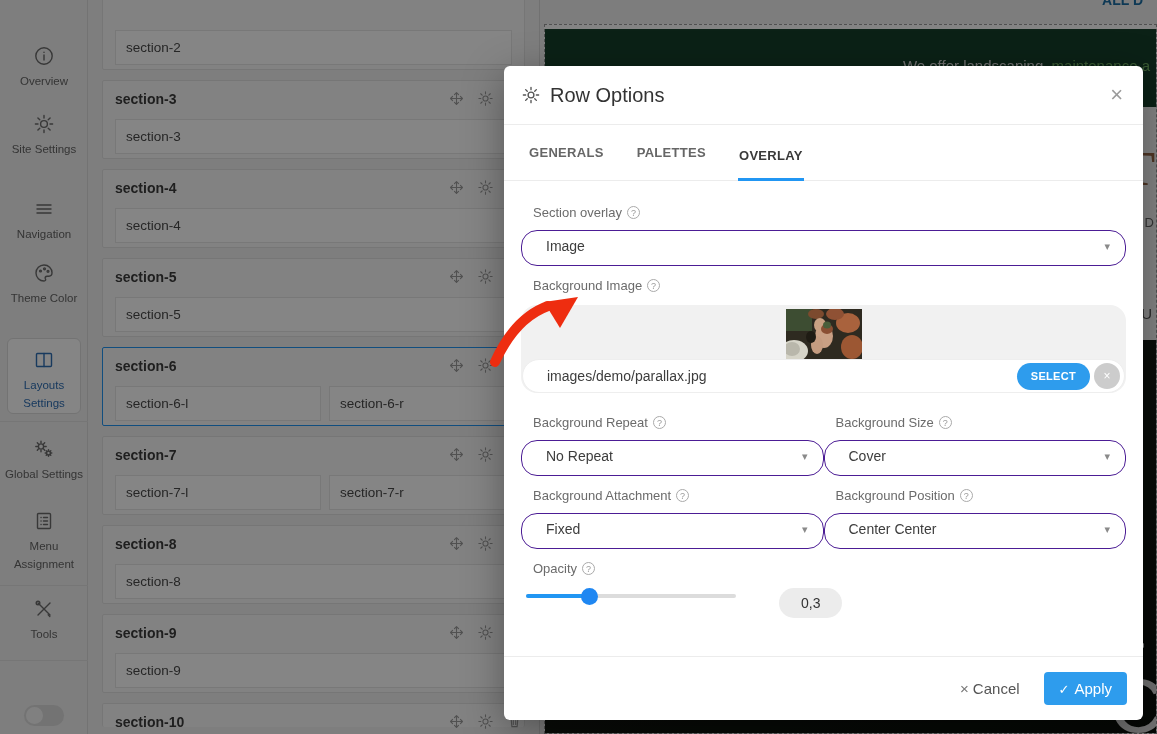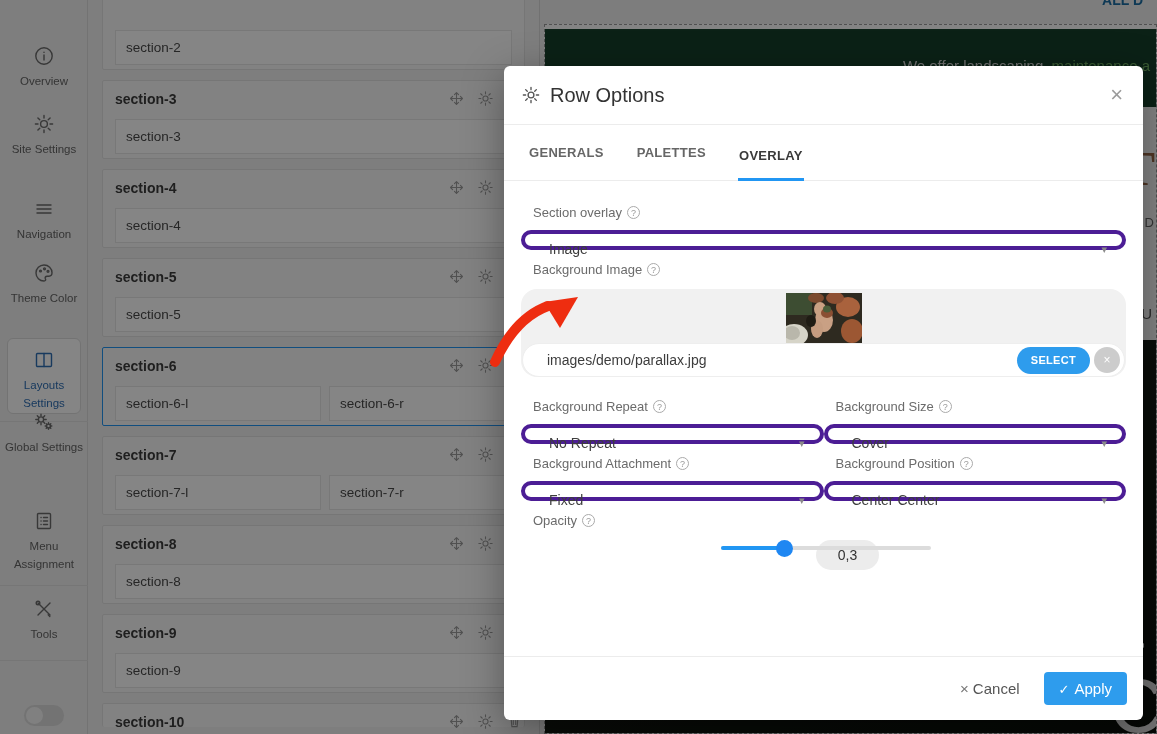--- a/index.html
+++ b/index.html
@@ -74,37 +74,37 @@
   .m-close { margin-left:auto; font-size:22px; color:#9b9b9b; cursor:pointer; line-height:20px; }
   .m-tabs { height:56px; border-bottom:1px solid #ececec; display:flex; align-items:flex-end; padding:0 24px; gap:31px; }
   .m-tab { font-size:13px; font-weight:700; letter-spacing:.3px; color:#666; padding:0 1px 18px; cursor:pointer;
     border-bottom:3px solid transparent; margin-bottom:-1px; }
   .m-tab.active { color:#3a3a3a; border-bottom-color:#2196f3; padding-bottom:15px; }
   .m-body { padding:0 17px; }
   .f-label { font-size:13px; color:#6b6b6b; margin:0 0 0 12px; display:flex; align-items:center; gap:5px; }
   .f-label.first { padding-top:24px; }
   .qmark { display:inline-flex; align-items:center; justify-content:center; width:13px; height:13px;
     border:1px solid #aaa; border-radius:50%; font-size:9px; color:#999; }
-  .pill { position:relative; margin-top:10px; height:20px; border:4px solid #4c1d95; border-radius:16px;
+  .pill { position:relative; margin-top:10px; height:36px; border:1px solid #4c1d95; border-radius:16px;
     background:#fff; line-height:30px; padding:0 26px 0 24px; font-size:14px; color:#3d3d3d; cursor:pointer; }
   .pill .caret { position:absolute; right:15px; top:0; color:#8a8a8a; font-size:11px; }
   .imgbox { margin-top:12px; background:#f1f1f1; border-radius:16px; height:88px; position:relative; }
   .thumb { position:absolute; left:50%; top:4px; transform:translateX(-50%); width:76px; height:51px; display:block; }
   .imginput { position:absolute; left:1px; right:1px; bottom:0; height:34px; background:#fff;
     border:1px solid #eee; border-radius:17px; display:flex; align-items:center; padding:0 4px 0 24px; }
   .imginput input { flex:1; border:none; outline:none; font-size:14px; color:#3d3d3d; background:transparent;
     font-family:"Liberation Sans", sans-serif; }
   .btn-select { height:27px; padding:0 14px; background:#2e9ced; color:#fff; font-size:11px; font-weight:700;
     letter-spacing:.3px; border:none; border-radius:14px; cursor:pointer; }
   .btn-clear { width:26px; height:26px; margin-left:4px; border-radius:50%; background:#ccc; color:#fff;
     border:none; font-size:12px; cursor:pointer; line-height:24px; }
   .grid2 { display:flex; }
   .grid2 .col { flex:1; }
   .mt22 { margin-top:22px; } .mt20 { margin-top:12px; }
-  .slider-row { display:flex; align-items:center; margin:12px 0 0 5px; height:30px;flex-direction:column; }
+  .slider-row { display:flex; margin:12px 0 0 5px; height:30px; }
   .slider { position:relative; width:210px; height:16px; }
   .sl-track { position:absolute; left:0; right:0; top:6px; height:4px; border-radius:2px; background:#dcdcdc; }
   .sl-fill { position:absolute; left:0; top:6px; height:4px; border-radius:2px; background:#2196f3; }
   .sl-thumb { position:absolute; top:0; width:17px; height:17px; margin-left:-8px; border-radius:50%; background:#1f87f2; }
   .sl-value { margin-left:43px; background:#ececec; border-radius:15px; height:30px; line-height:30px;
     padding:0 22px; font-size:14px; color:#333; }
   .m-footer { position:absolute; left:0; right:0; bottom:0; height:64px; border-top:1px solid #ececec;
     display:flex; align-items:center; justify-content:flex-end; gap:24px; padding:0 16px; }
   .btn-cancel { background:none; border:none; font-size:15px; color:#555; cursor:pointer;
     font-family:"Liberation Sans", sans-serif; }
@@ -167,21 +167,21 @@
           <svg viewBox="0 0 22 22">
               <rect x="3.5" y="4.5" width="15" height="13" rx="1"></rect>
               <path d="M11 4.5v13"></path>
             </svg>
         </span>
         <span class="lbl">Layouts Settings</span>
       </div>
     </div>
     <div class="side-div" style="top:421px"></div>
 
-    <div class="side-item" style="top:411px">
+    <div class="side-item" style="top:438px">
       <span class="ic">
         <svg viewBox="0 0 22 22">
             <circle cx="8" cy="8.5" r="2.6"></circle>
             <path d="M8 3.3v1.6M8 12.1v1.6M2.8 8.5h1.6M11.6 8.5h1.6M4.3 4.8l1.1 1.1M10.6 11.1l1.1 1.1M11.7 4.8l-1.1 1.1M5.4 11.1l-1.1 1.1"></path>
             <circle cx="15.5" cy="15" r="1.9"></circle>
             <path d="M15.5 11.7v1.2M15.5 17.1v1.2M12.2 15h1.2M17.6 15h1.2M13.2 12.7l.8.8M17 16.5l.8.8M17.8 12.7l-.8.8M14 16.5l-.8.8"></path>
           </svg>
       </span>
       <span class="lbl">Global Settings</span>
     </div>

